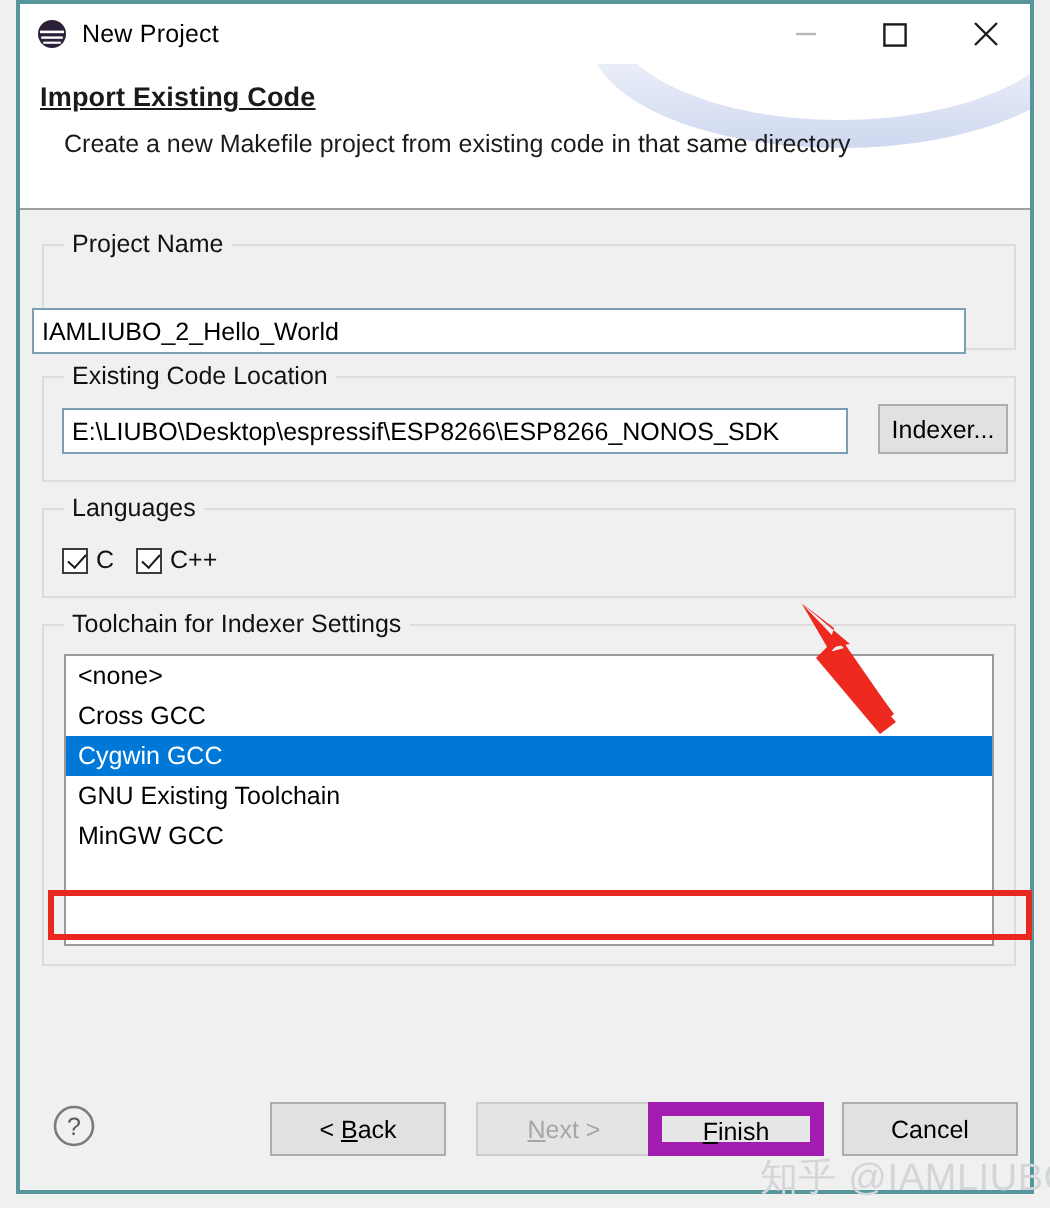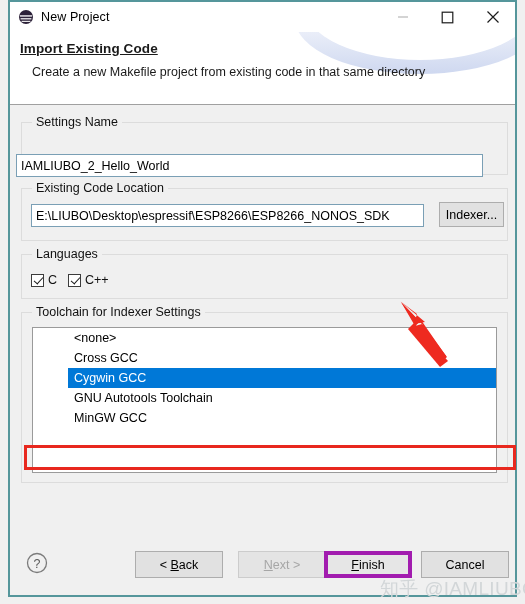--- a/index.html
+++ b/index.html
@@ -226,21 +226,20 @@
     background: #ffffff;
     overflow: hidden;
   }
   .tc-item {
     height: 20px;
     line-height: 20px;
     padding-left: 6px;
     font-size: 12.5px;
     color: #000000;
     white-space: nowrap;
-    margin-left: 35px;
   }
   .tc-item.selected {
     background: #0078d7;
     color: #ffffff;
   }
 
   
   .buttonbar {
     position: relative;
     height: 57px;
@@ -262,21 +261,21 @@
     box-sizing: border-box;
     font-family: "Liberation Sans", sans-serif;
     font-size: 12.5px;
     background: #e1e1e1;
     border: 1px solid #adadad;
     color: #000000;
     cursor: default;
   }
   #btn-back   { left: 125px; }
   #btn-next   { left: 228px; color: #a6a6a6; background: #e4e4e4; border-color: #cccccc; }
-  #btn-finish { left: 314px; background: #e6e6e6; border: 4px solid #a21caf; }
+  #btn-finish { left: 314px; background: #e6e6e6; border: 7px solid #a21caf; }
   #btn-cancel { left: 411px; }
   .accel { text-decoration: underline; }
 
   
   #red-box {
     position: absolute;
     left: 14px;
     top: 340px;
     width: 492px;
     height: 25px;
@@ -344,21 +343,21 @@
     <div class="header">
       <div class="banner-swoosh"></div>
       <div class="banner-swoosh2"></div>
       <div class="header-title">Import Existing Code</div>
       <div class="header-desc">Create a new Makefile project from existing code in that same directory</div>
     </div>
 
     <div class="content">
 
       <fieldset class="group" id="grp-project">
-        <legend>Settings Name</legend>
+        <legend>Project Name</legend>
       </fieldset>
       <input class="textfield" id="project-name-input" type="text" value="IAMLIUBO_2_Hello_World" style="">
 
       <fieldset class="group" id="grp-location">
         <legend>Existing Code Location</legend>
       </fieldset>
       <input class="textfield" id="location-input" type="text" value="E:\LIUBO\Desktop\espressif\ESP8266\ESP8266_NONOS_SDK" style="">
       <button class="btn" id="browse-btn">Indexer...</button>
 
       <fieldset class="group" id="grp-lang">
@@ -374,21 +373,21 @@
       </label>
 
       <fieldset class="group" id="grp-toolchain">
         <legend>Toolchain for Indexer Settings</legend>
       </fieldset>
 
       <div id="toolchain-list">
         <div class="tc-item">&lt;none&gt;</div>
         <div class="tc-item">Cross GCC</div>
         <div class="tc-item selected">Cygwin GCC</div>
-        <div class="tc-item">GNU Autotools Toolchain</div>
+        <div class="tc-item">GNU Existing Toolchain</div>
         <div class="tc-item">MinGW GCC</div>
       </div>
 
       <label class="cbx-row" id="show-only-cbx">
         <span class="cbx checked"></span>
         <span>Show only available toolchains that support this platform</span>
       </label>
 
       <div id="red-box"></div>
 

